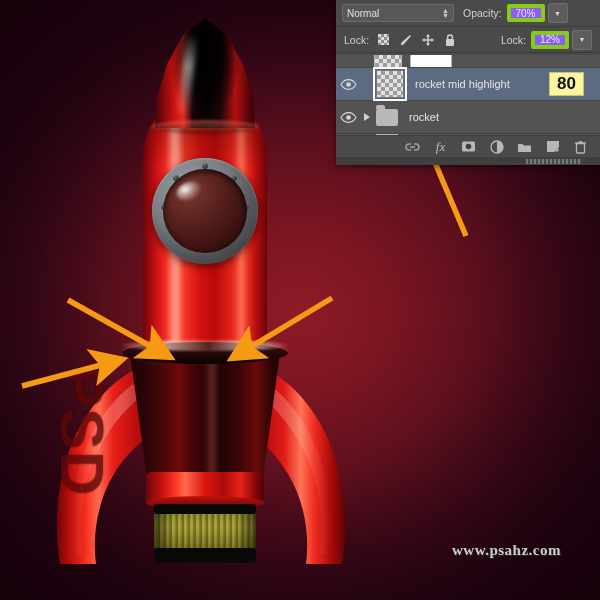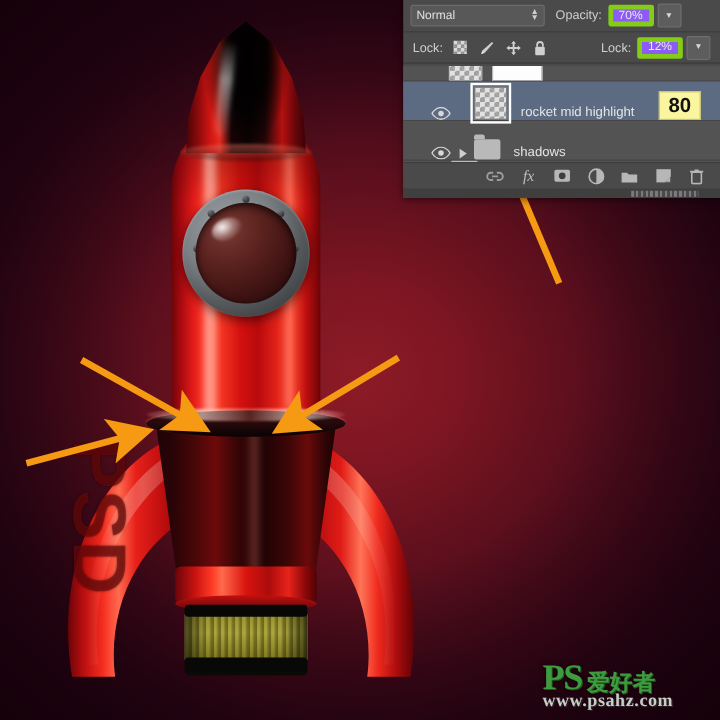--- a/index.html
+++ b/index.html
@@ -211,21 +211,21 @@
   .lockicon{width:15px;height:15px;margin-left:7px;display:flex;align-items:center;justify-content:center;}
   .checker{
     width:11px;height:11px;
     background-image:
       linear-gradient(45deg,#8d8d8d 25%,transparent 25%,transparent 75%,#8d8d8d 75%),
       linear-gradient(45deg,#8d8d8d 25%,#d9d9d9 25%,#d9d9d9 75%,#8d8d8d 75%);
     background-size:6px 6px;background-position:0 0,3px 3px;
   }
 
   .layers-area{position:absolute;left:0;top:55px;width:264px;height:88px;background:#535353;overflow:hidden;}
-  .layer-row{display:flex;align-items:flex-end;height:33px;border-bottom:1px solid #454545;box-sizing:border-box;position:relative;padding-left:19px;}
+  .layer-row{display:flex;align-items:center;height:33px;border-bottom:1px solid #454545;box-sizing:border-box;position:relative;}
   .layer-row.sel{background:#5d6b82;}
   .eye{width:24px;display:flex;align-items:center;justify-content:center;}
   .eye svg{display:block;}
   .arrow-tri{width:14px;display:flex;align-items:center;justify-content:center;color:#cfcfcf;font-size:8px;}
   .thumb{
     width:28px;height:28px;box-sizing:border-box;border:1px solid #b9b9b9;
     background-image:
       linear-gradient(45deg,#9d9d9d 25%,transparent 25%,transparent 75%,#9d9d9d 75%),
       linear-gradient(45deg,#9d9d9d 25%,#e2e2e2 25%,#e2e2e2 75%,#9d9d9d 75%);
     background-size:8px 8px;background-position:0 0,4px 4px;
@@ -458,21 +458,21 @@
             <path d="M8.5 0.6 C3.8 0.6 1 5.5 1 5.5 C1 5.5 3.8 10.4 8.5 10.4 C13.2 10.4 16 5.5 16 5.5 C16 5.5 13.2 0.6 8.5 0.6 Z" fill="none" stroke="#d8d8d8" stroke-width="1.1"></path>
             <circle cx="8.5" cy="5.5" r="2.3" fill="#d8d8d8"></circle>
           </svg>
         </span>
         <span class="arrow-tri">
           <svg width="8" height="10" viewBox="0 0 8 10">
               <polygon points="1,1 7,5 1,9" fill="#cfcfcf"></polygon>
             </svg>
         </span>
         <span class="folder-ico"></span>
-        <span class="lname">shadows</span>
+        <span class="lname">rocket</span>
       </div>
 
       <div class="partial-row2">
         <span class="eye">
           <svg width="17" height="11" viewBox="0 0 17 11">
             <path d="M8.5 0.6 C3.8 0.6 1 5.5 1 5.5 C1 5.5 3.8 10.4 8.5 10.4 C13.2 10.4 16 5.5 16 5.5 C16 5.5 13.2 0.6 8.5 0.6 Z" fill="none" stroke="#bdbdbd" stroke-width="1.1"></path>
           </svg>
         </span>
         <span class="arrow-tri">
           <svg width="8" height="10" viewBox="0 0 8 10">
@@ -524,20 +524,16 @@
             <path d="M1 3 H12" stroke="#b7b7b7" stroke-width="1.4"></path>
             <path d="M4.8 1.2 H8.2 V3 H4.8 Z" fill="#b7b7b7"></path>
           </svg>
       </span>
     </div>
     <div class="ps-footer"></div>
     <div class="ps-scroll"></div>
   </div>
 
   <div class="wm">
-    <div class="wm-row">
-      <span class="wm-ps">PS</span>
-      <span class="wm-cn">爱好者</span>
-    </div>
     <div class="wm-url">www.psahz.com</div>
   </div>
 
 </div>
 
 </body></html>

